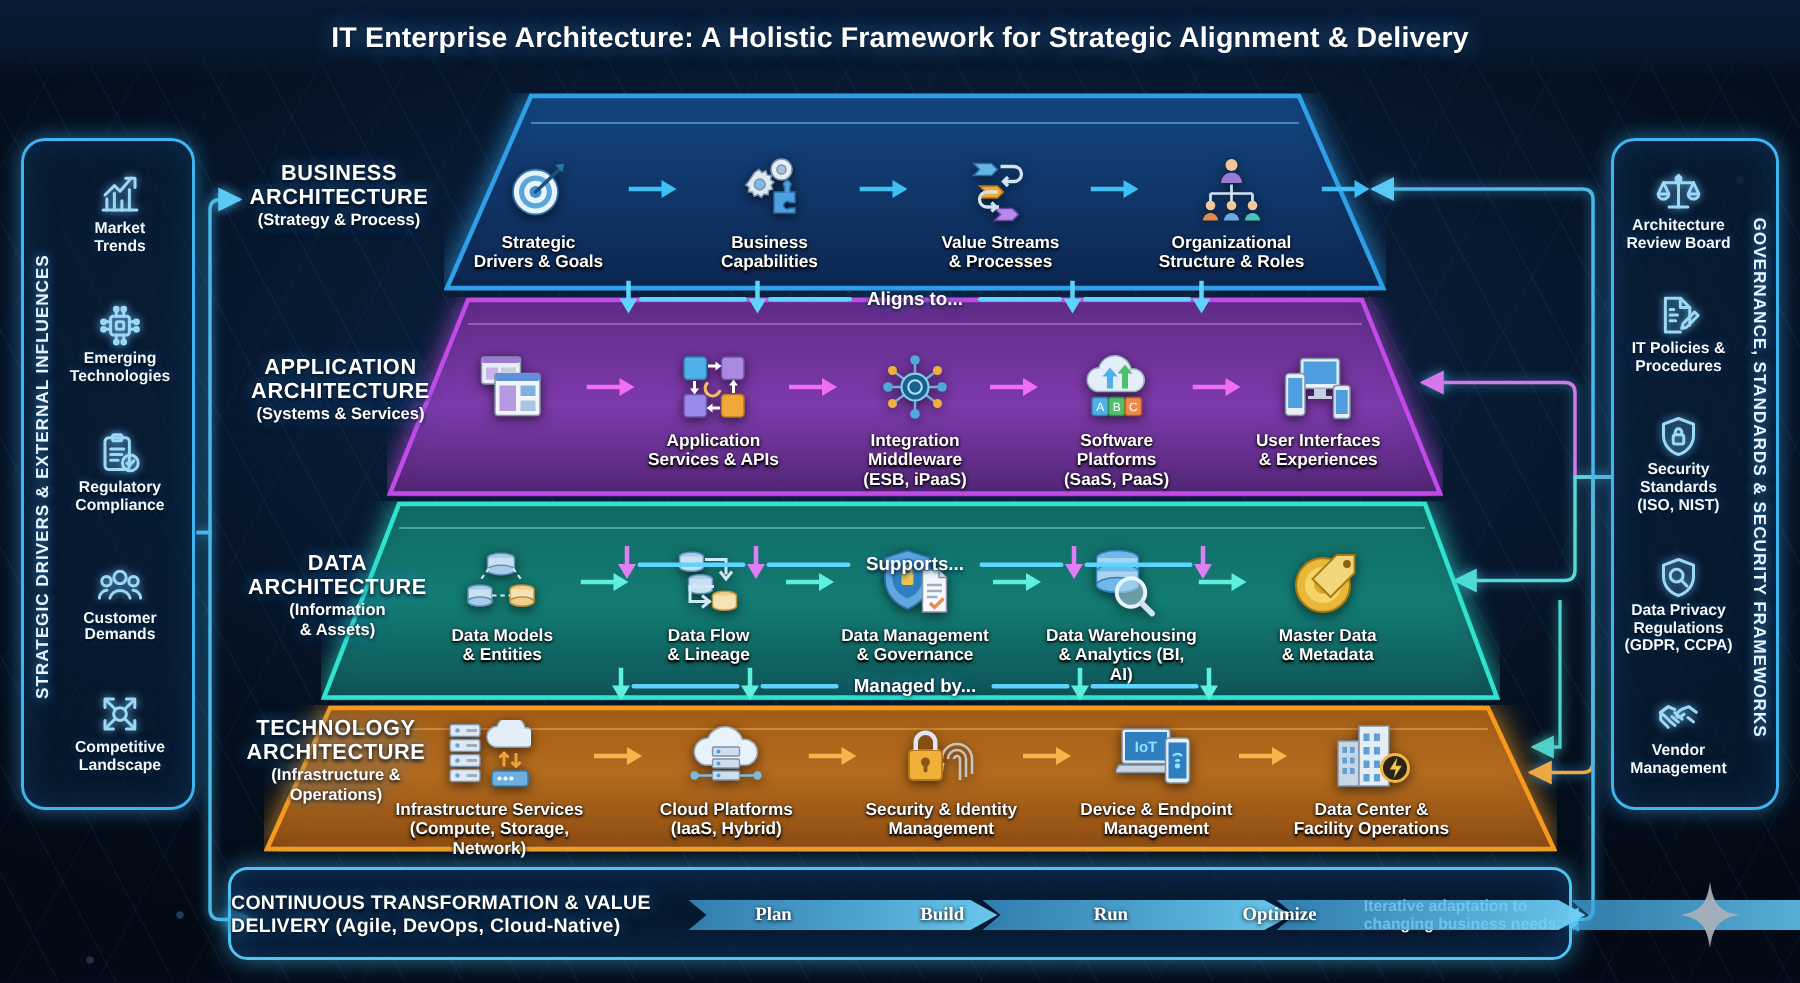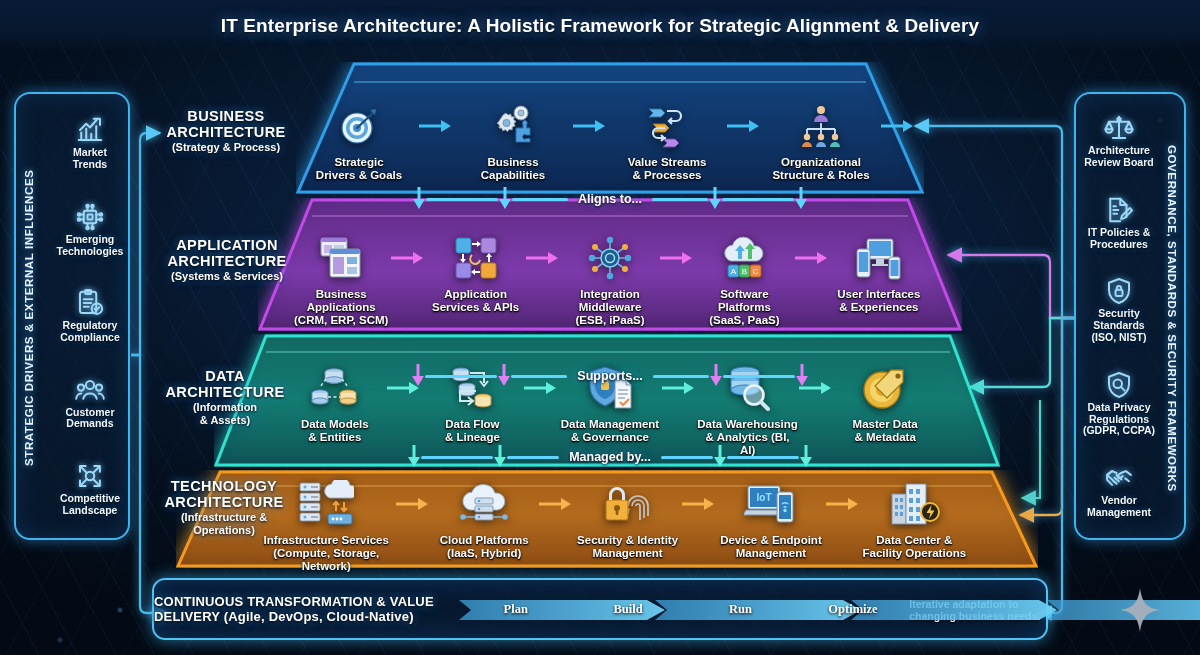--- a/index.html
+++ b/index.html
@@ -64,21 +64,21 @@
     display: flex; align-items: center; justify-content: center;
     font-size: 11.5px; font-weight: bold; color: #e8f4ff;
     letter-spacing: .6px; white-space: nowrap;
     text-shadow: 0 0 7px rgba(80,180,255,.8);
   }
   #left-panel .panel-vtitle  { left: 2px;  width: 22px; writing-mode: vertical-rl; transform: rotate(180deg); }
   #right-panel .panel-vtitle { right: 1px; width: 22px; writing-mode: vertical-rl; }
 
   .panel-items { position: absolute; top: 6px; bottom: 6px; display: flex; flex-direction: column;
                  justify-content: space-around; align-items: center; }
-  #left-panel .panel-items  { left: 38px; right: 2px; }
+  #left-panel .panel-items  { left: 38px; right: 2px; align-items: flex-end; }
   #right-panel .panel-items { left: 2px; right: 24px; }
 
   .panel-item { display: flex; flex-direction: column; align-items: center; gap: 2px; width: 92px; }
   .panel-item .p-icon { width: 34px; height: 30px; display: flex; align-items: center; justify-content: center; }
   .panel-item .p-icon svg { width: 30px; height: 30px; stroke: #9ed8f7; fill: none;
                             stroke-width: 1.6; stroke-linecap: round; stroke-linejoin: round;
                             filter: drop-shadow(0 0 3px rgba(110,200,255,.85)); }
   .panel-item .p-label {
     font-size: 10.5px; font-weight: bold; color: #f2f9ff; line-height: 1.12; text-align: center;
     text-shadow: 0 1px 2px #000, 0 0 6px rgba(40,110,180,.7);
@@ -500,21 +500,20 @@
           <rect x="7" y="10" width="8" height="8" fill="#c9b4ea"></rect>
             <rect x="17" y="10" width="10" height="3" fill="#c4cfdc"></rect>
             <rect x="17" y="15" width="10" height="3" fill="#c4cfdc"></rect>
           <rect x="13" y="14" width="30" height="28" rx="2" fill="#f2f6fb" stroke="#8595a8"></rect>
           <rect x="13" y="14" width="30" height="5" rx="2" fill="#5f8fd8"></rect>
           <rect x="16" y="22" width="11" height="17" fill="#b59ae0"></rect>
             <rect x="30" y="22" width="10" height="7" fill="#7fb0e0"></rect>
             <rect x="30" y="32" width="10" height="7" fill="#a8c4e0"></rect>
         </svg>
       </span>
-      <span class="n-label">Business Applications<br>(CRM, ERP, SCM)</span>
     </div>
     <span class="h-arrow">
       <svg viewBox="0 0 34 14">
           <path d="M0 7h24" stroke="#f06ff0" stroke-width="3"></path>
           <path d="M22 1l10 6-10 6z" fill="#f06ff0"></path>
         </svg>
     </span>
     <div class="node">
       <span class="n-icon">
         <svg width="46" height="46" viewBox="0 0 46 46">

